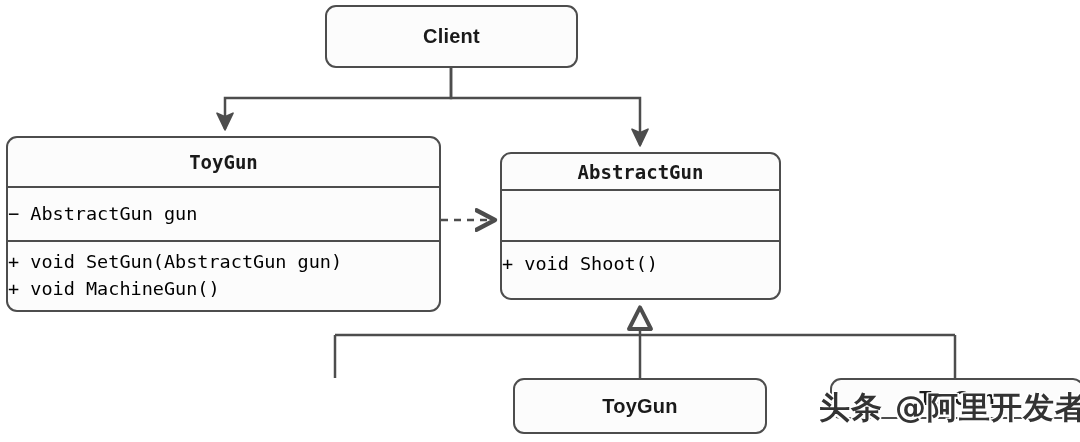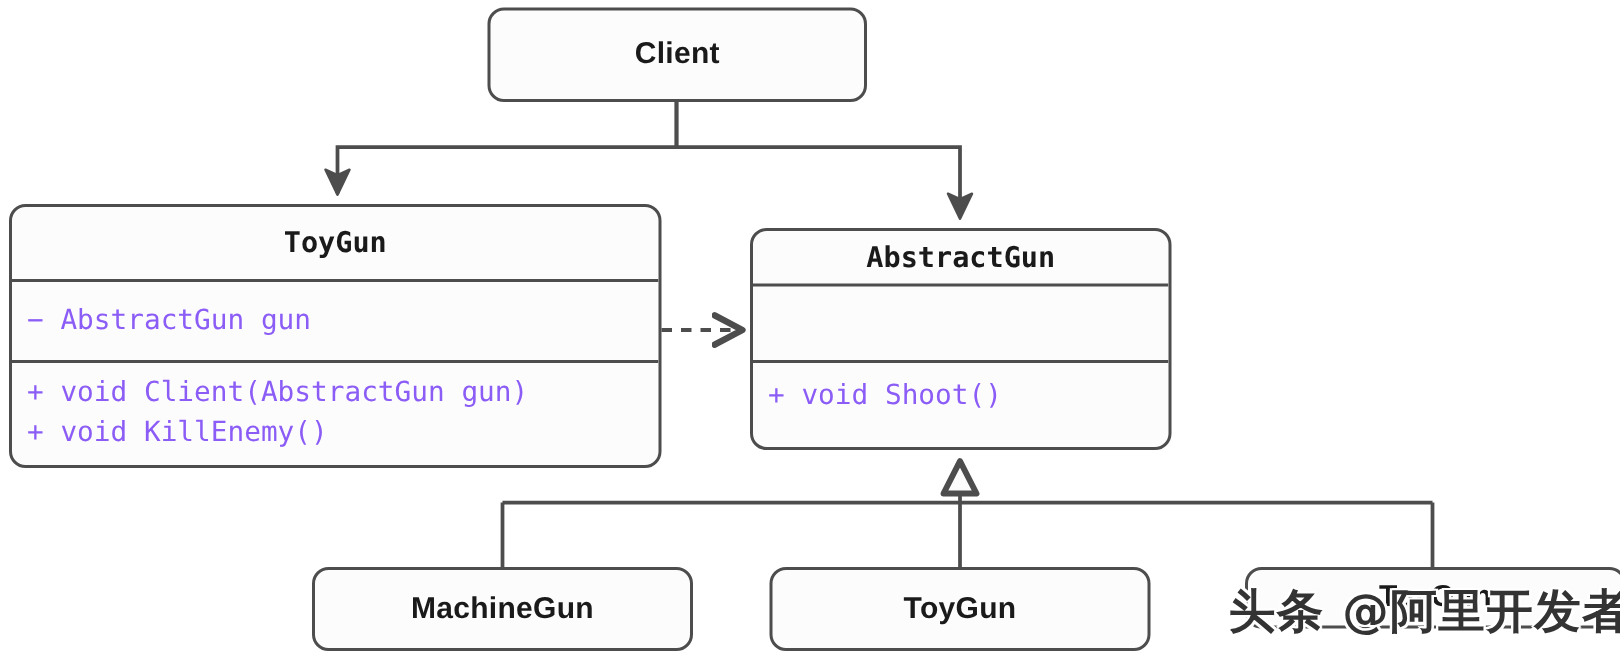--- a/index.html
+++ b/index.html
@@ -58,23 +58,22 @@
     display: flex;
     flex-direction: column;
     justify-content: center;
   }
   .compartment.divider {
     border-top: 2.5px solid #4d4d4d;
   }
   .member {
     font-family: "DejaVu Sans Mono", monospace;
     font-size: 18.5px;
-    color: #8b5cf6;
-    white-space: nowrap;
-    padding-left: 10px;
+    color: #000000;
+    white-space: nowrap;
     line-height: 1.42;
   }
   .title-comp {
     display: flex;
     align-items: center;
     justify-content: center;
   }
   
   #watermark {
     position: absolute;
@@ -160,39 +159,36 @@
   </div>
 
   <div class="node" style="left:6px; top:136px; width:435px; height:176px;">
     <div class="compartment title-comp" style="height:48px;">
       <span class="class-title">ToyGun</span>
     </div>
     <div class="compartment divider" style="height:54px;">
       <div class="member">− AbstractGun gun</div>
     </div>
     <div class="compartment divider" style="height:69px;">
-      <div class="member">+ void Client(AbstractGun gun)</div>
-      <div class="member">+ void KillEnemy()</div>
+      <div class="member">+ void SetGun(AbstractGun gun)</div>
+      <div class="member">+ void MachineGun()</div>
     </div>
   </div>
 
   <div class="node" style="left:500px; top:152px; width:281px; height:148px;">
     <div class="compartment title-comp" style="height:35px;">
       <span class="class-title">AbstractGun</span>
     </div>
     <div class="compartment divider" style="height:51px;">
     </div>
     <div class="compartment divider" style="height:46px;">
       <div class="member">+ void Shoot()</div>
     </div>
   </div>
 
-  <div class="node simple-node" style="left:208px; top:378px; width:254px; height:56px;">
-    <span class="simple-title">MachineGun</span>
-  </div>
 
   <div class="node simple-node" style="left:513px; top:378px; width:254px; height:56px;">
     <span class="simple-title">ToyGun</span>
   </div>
 
   <div class="node simple-node" style="left:830px; top:378px; width:254px; height:41px;">
     <span class="simple-title">ToyGun</span>
   </div>
 
   <div id="watermark">

